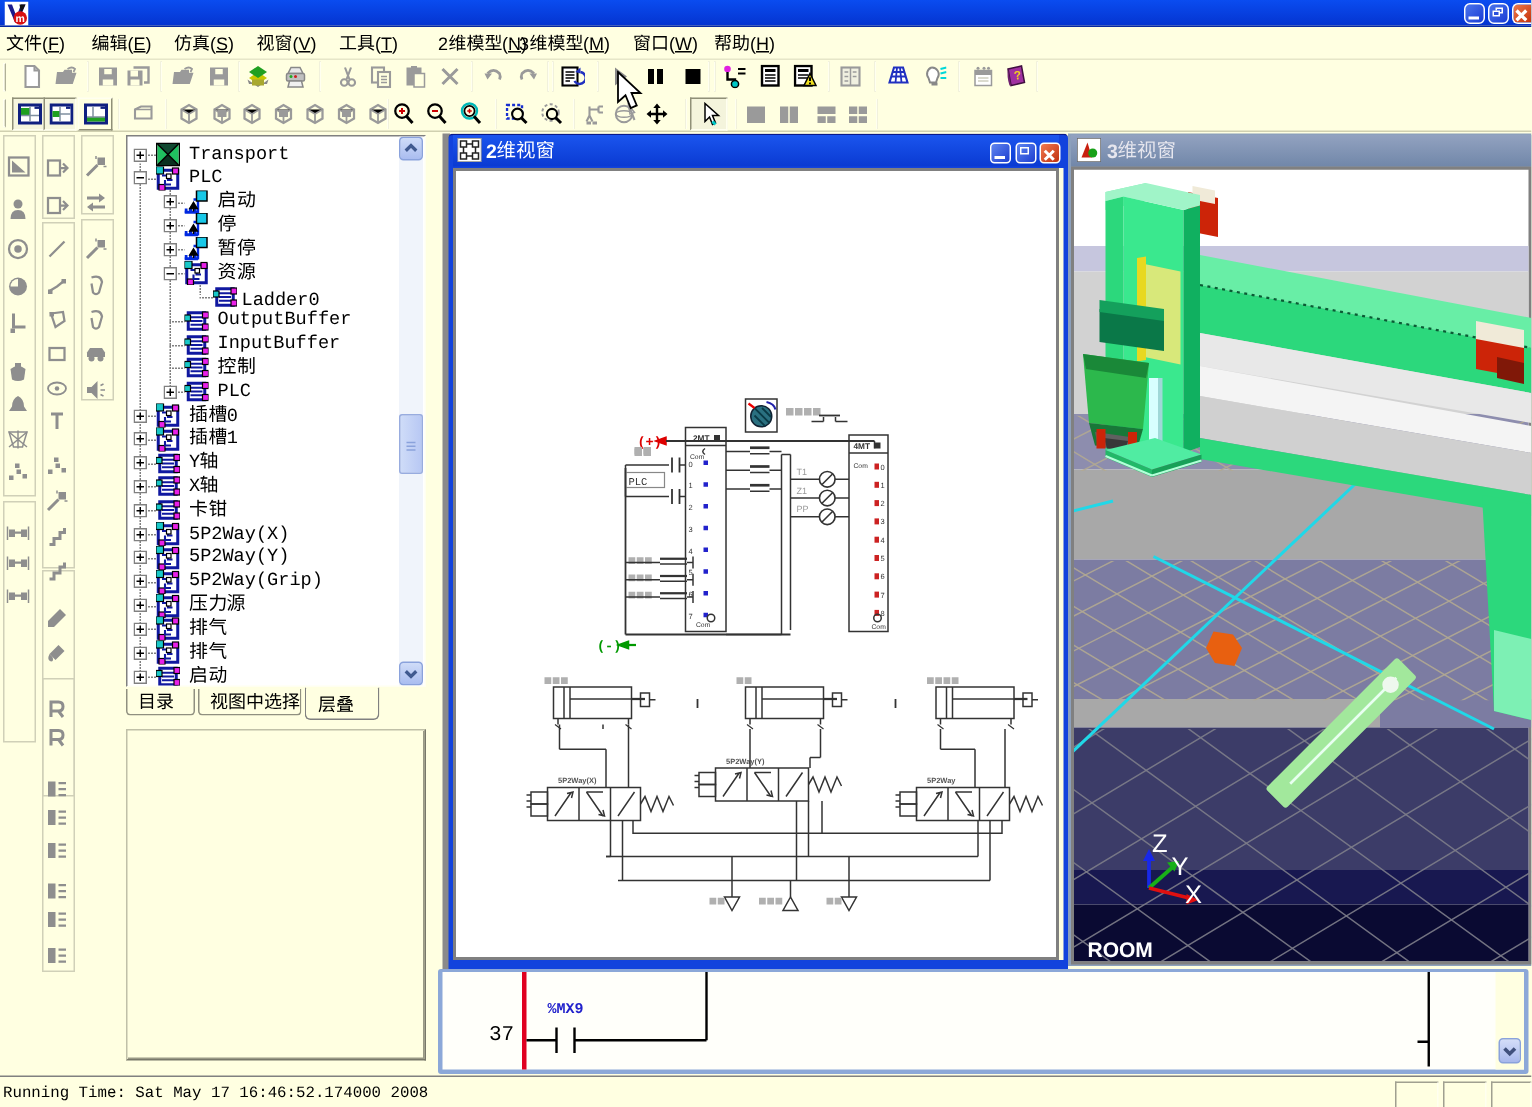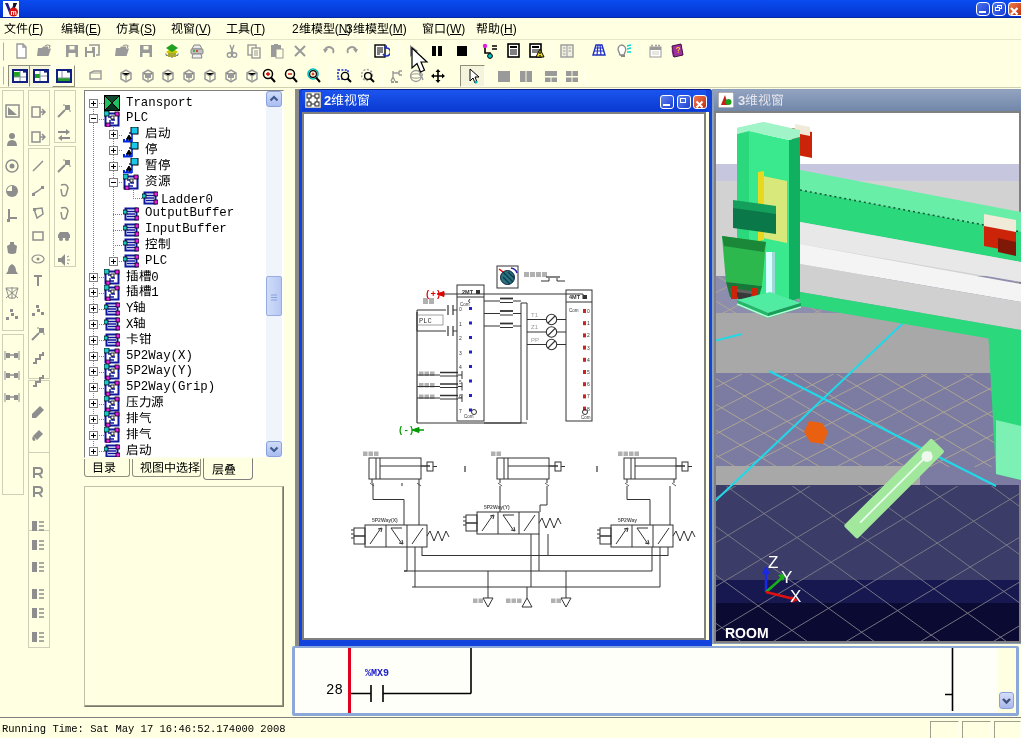--- a/index.html
+++ b/index.html
@@ -1632,21 +1632,21 @@
 <text x="65" y="470" font-size="17" fill="#fff" font-family="Liberation Sans">Y</text>
 <text x="74" y="489" font-size="17" fill="#fff" font-family="Liberation Sans">X</text>
 <text x="9" y="525" font-size="14" font-weight="bold" fill="#fff" font-family="Liberation Sans">ROOM</text>
       </svg>
  </div>
 </div>
 
 <div class="abs" style="left:292px;top:646px;width:727px;height:70px;background:#8ca8d8;border-radius:2px">
  <div class="abs" style="left:3px;top:2px;width:721px;height:65px;background:#fffffA"></div>
  <div class="abs" style="left:56px;top:2px;width:3px;height:65px;background:#e00020"></div>
- <div class="abs" style="left:34px;top:36px;font:14px 'Liberation Mono',monospace;color:#000">28</div>
+ <div class="abs" style="left:34px;top:36px;font:14px 'Liberation Mono',monospace;color:#000">37</div>
  <div class="abs" style="left:73px;top:22px;font:bold 10px 'Liberation Mono',monospace;color:#2222cc">%MX9</div>
  <svg class="abs" style="left:0;top:0" width="727" height="70">
   <path d="M59 47.5 L79 47.5 M91 47.5 L179 47.5 M79 39 L79 56 M91 39 L91 56 M179 47.5 L179 2 M660.5 2 L660.5 65 M653 48.5 L660 48.5" stroke="#000" stroke-width="1.6" fill="none"></path>
  </svg>
  <div class="abs" style="left:705px;top:2px;width:19px;height:65px;background:#ffffe1"></div>
  <div class="abs" style="left:707px;top:46px;width:15px;height:17px;background:linear-gradient(#d4ddf8,#a8b8ec);border:1px solid #8aa2dc;border-radius:3px">
   <svg width="13" height="15">
         <path d="M3 6 L6.5 9.5 L10 6" fill="none" stroke="#40507c" stroke-width="2.4"></path>
       </svg>
  </div>

